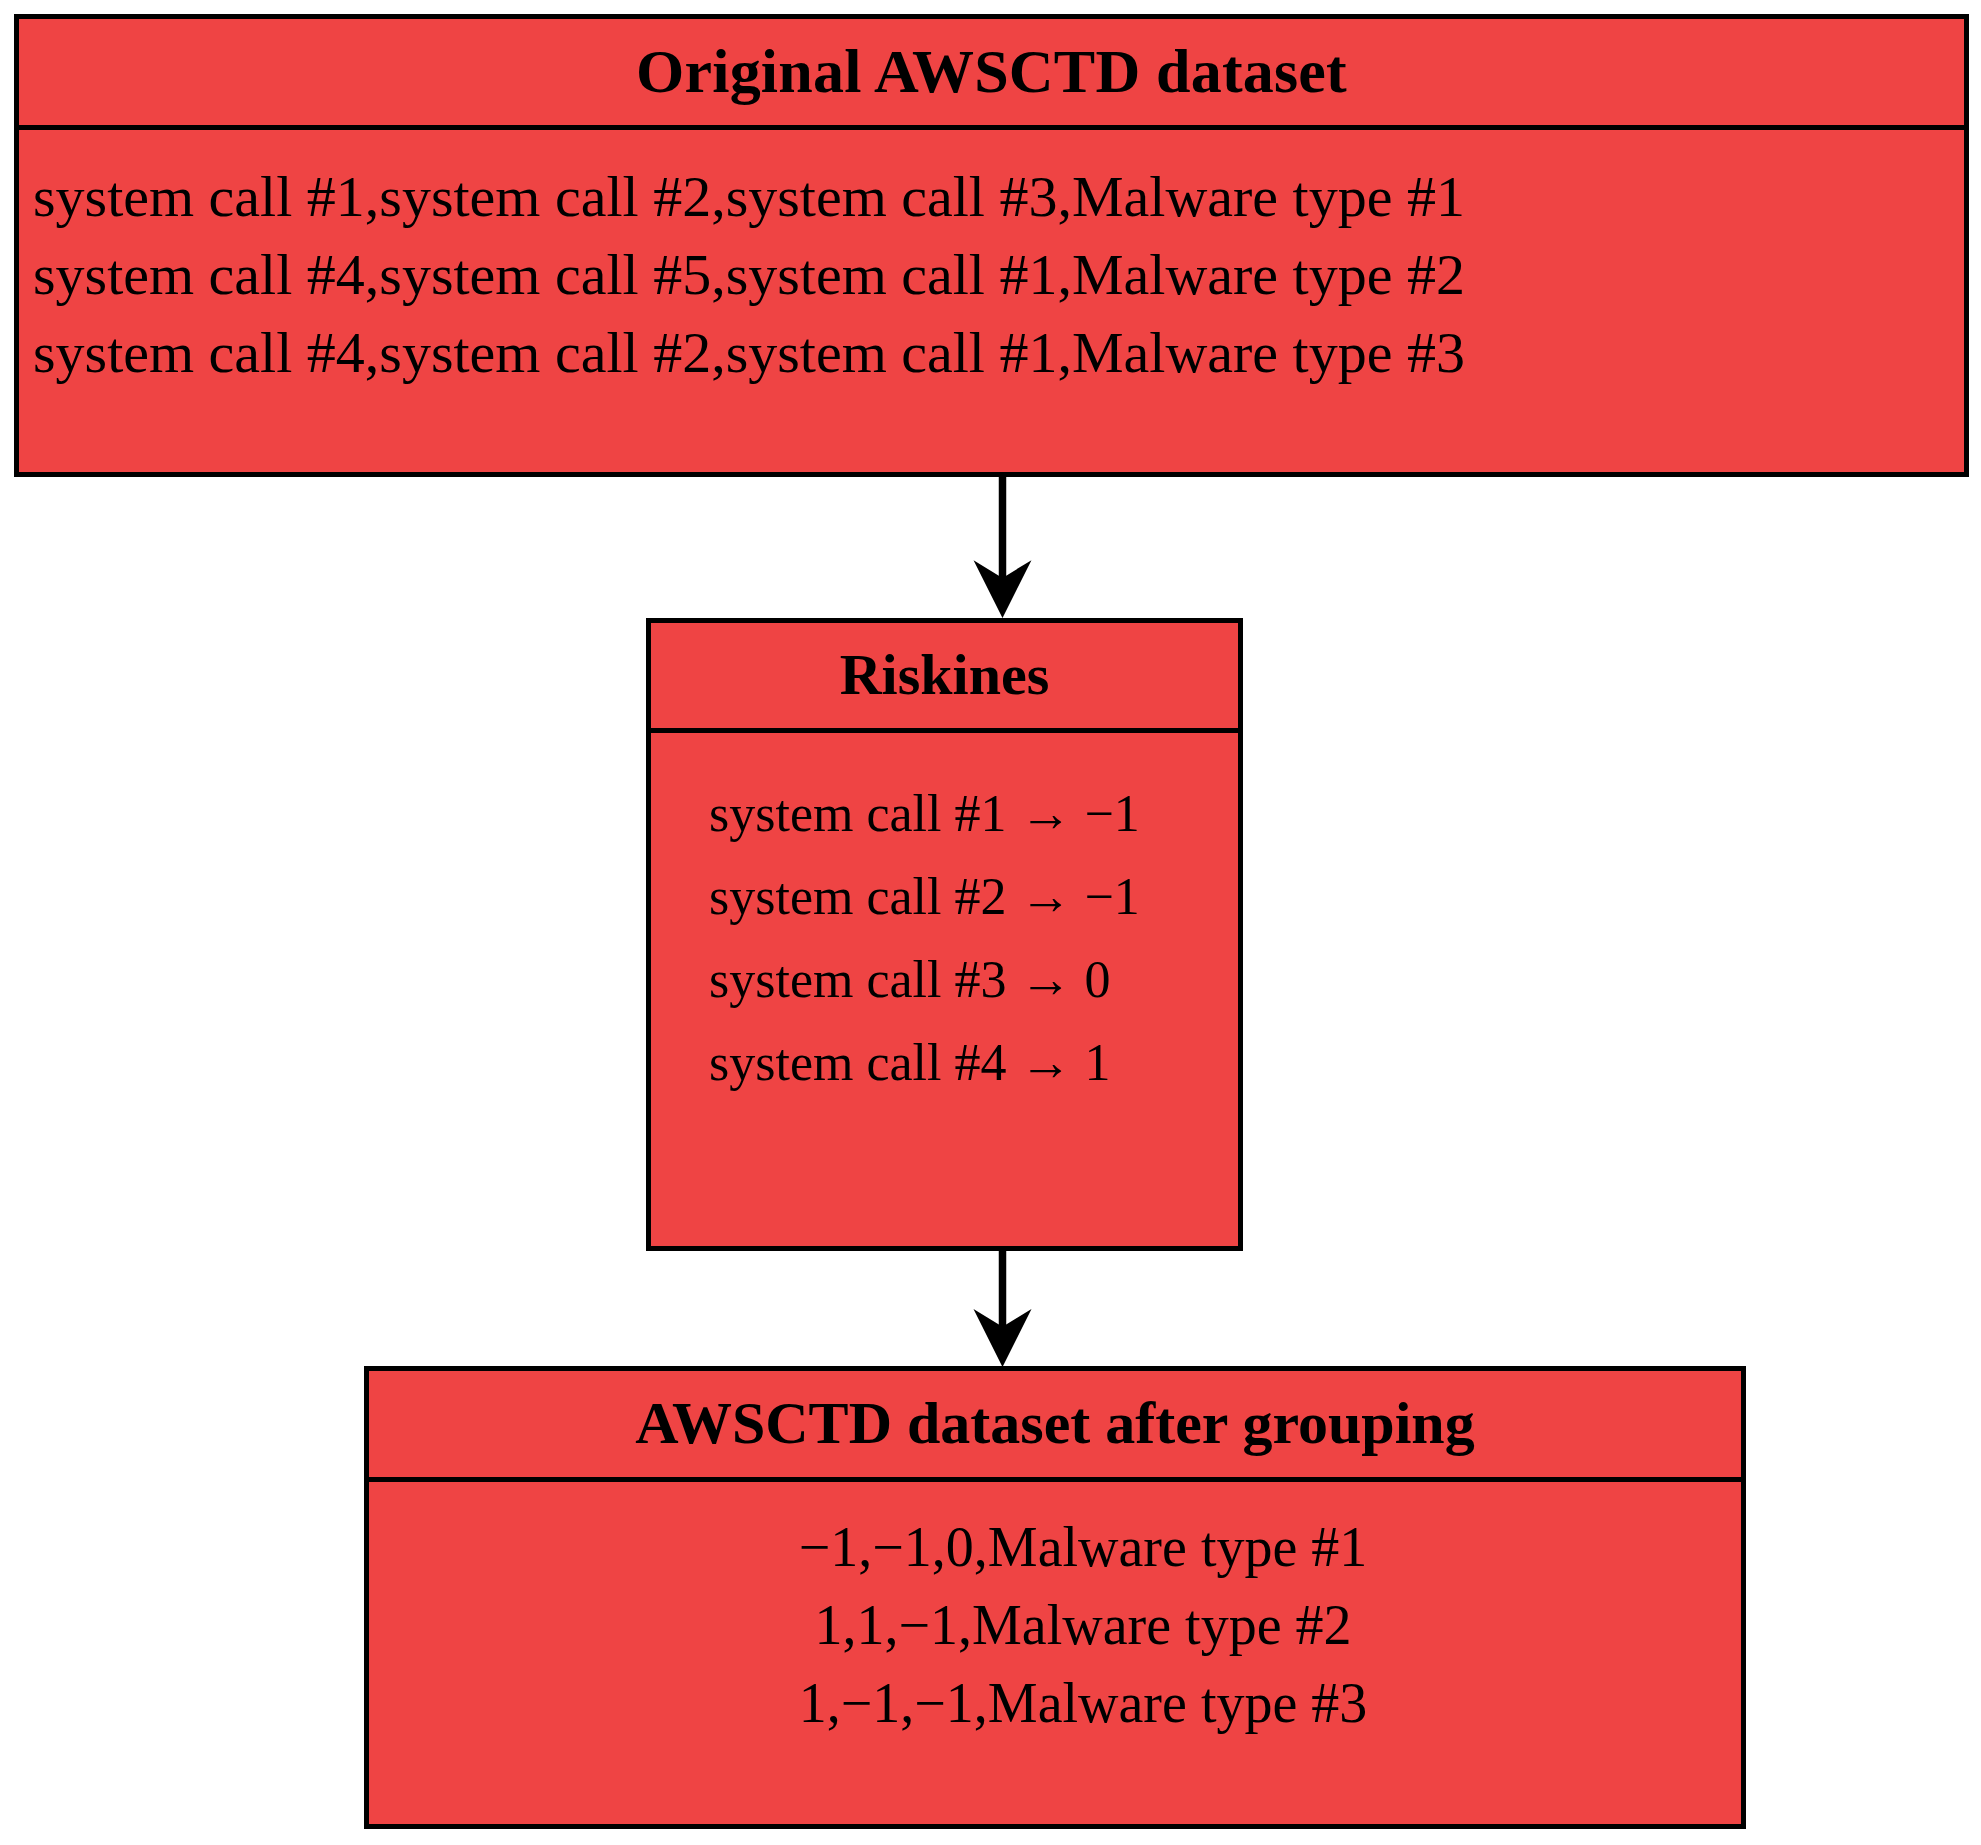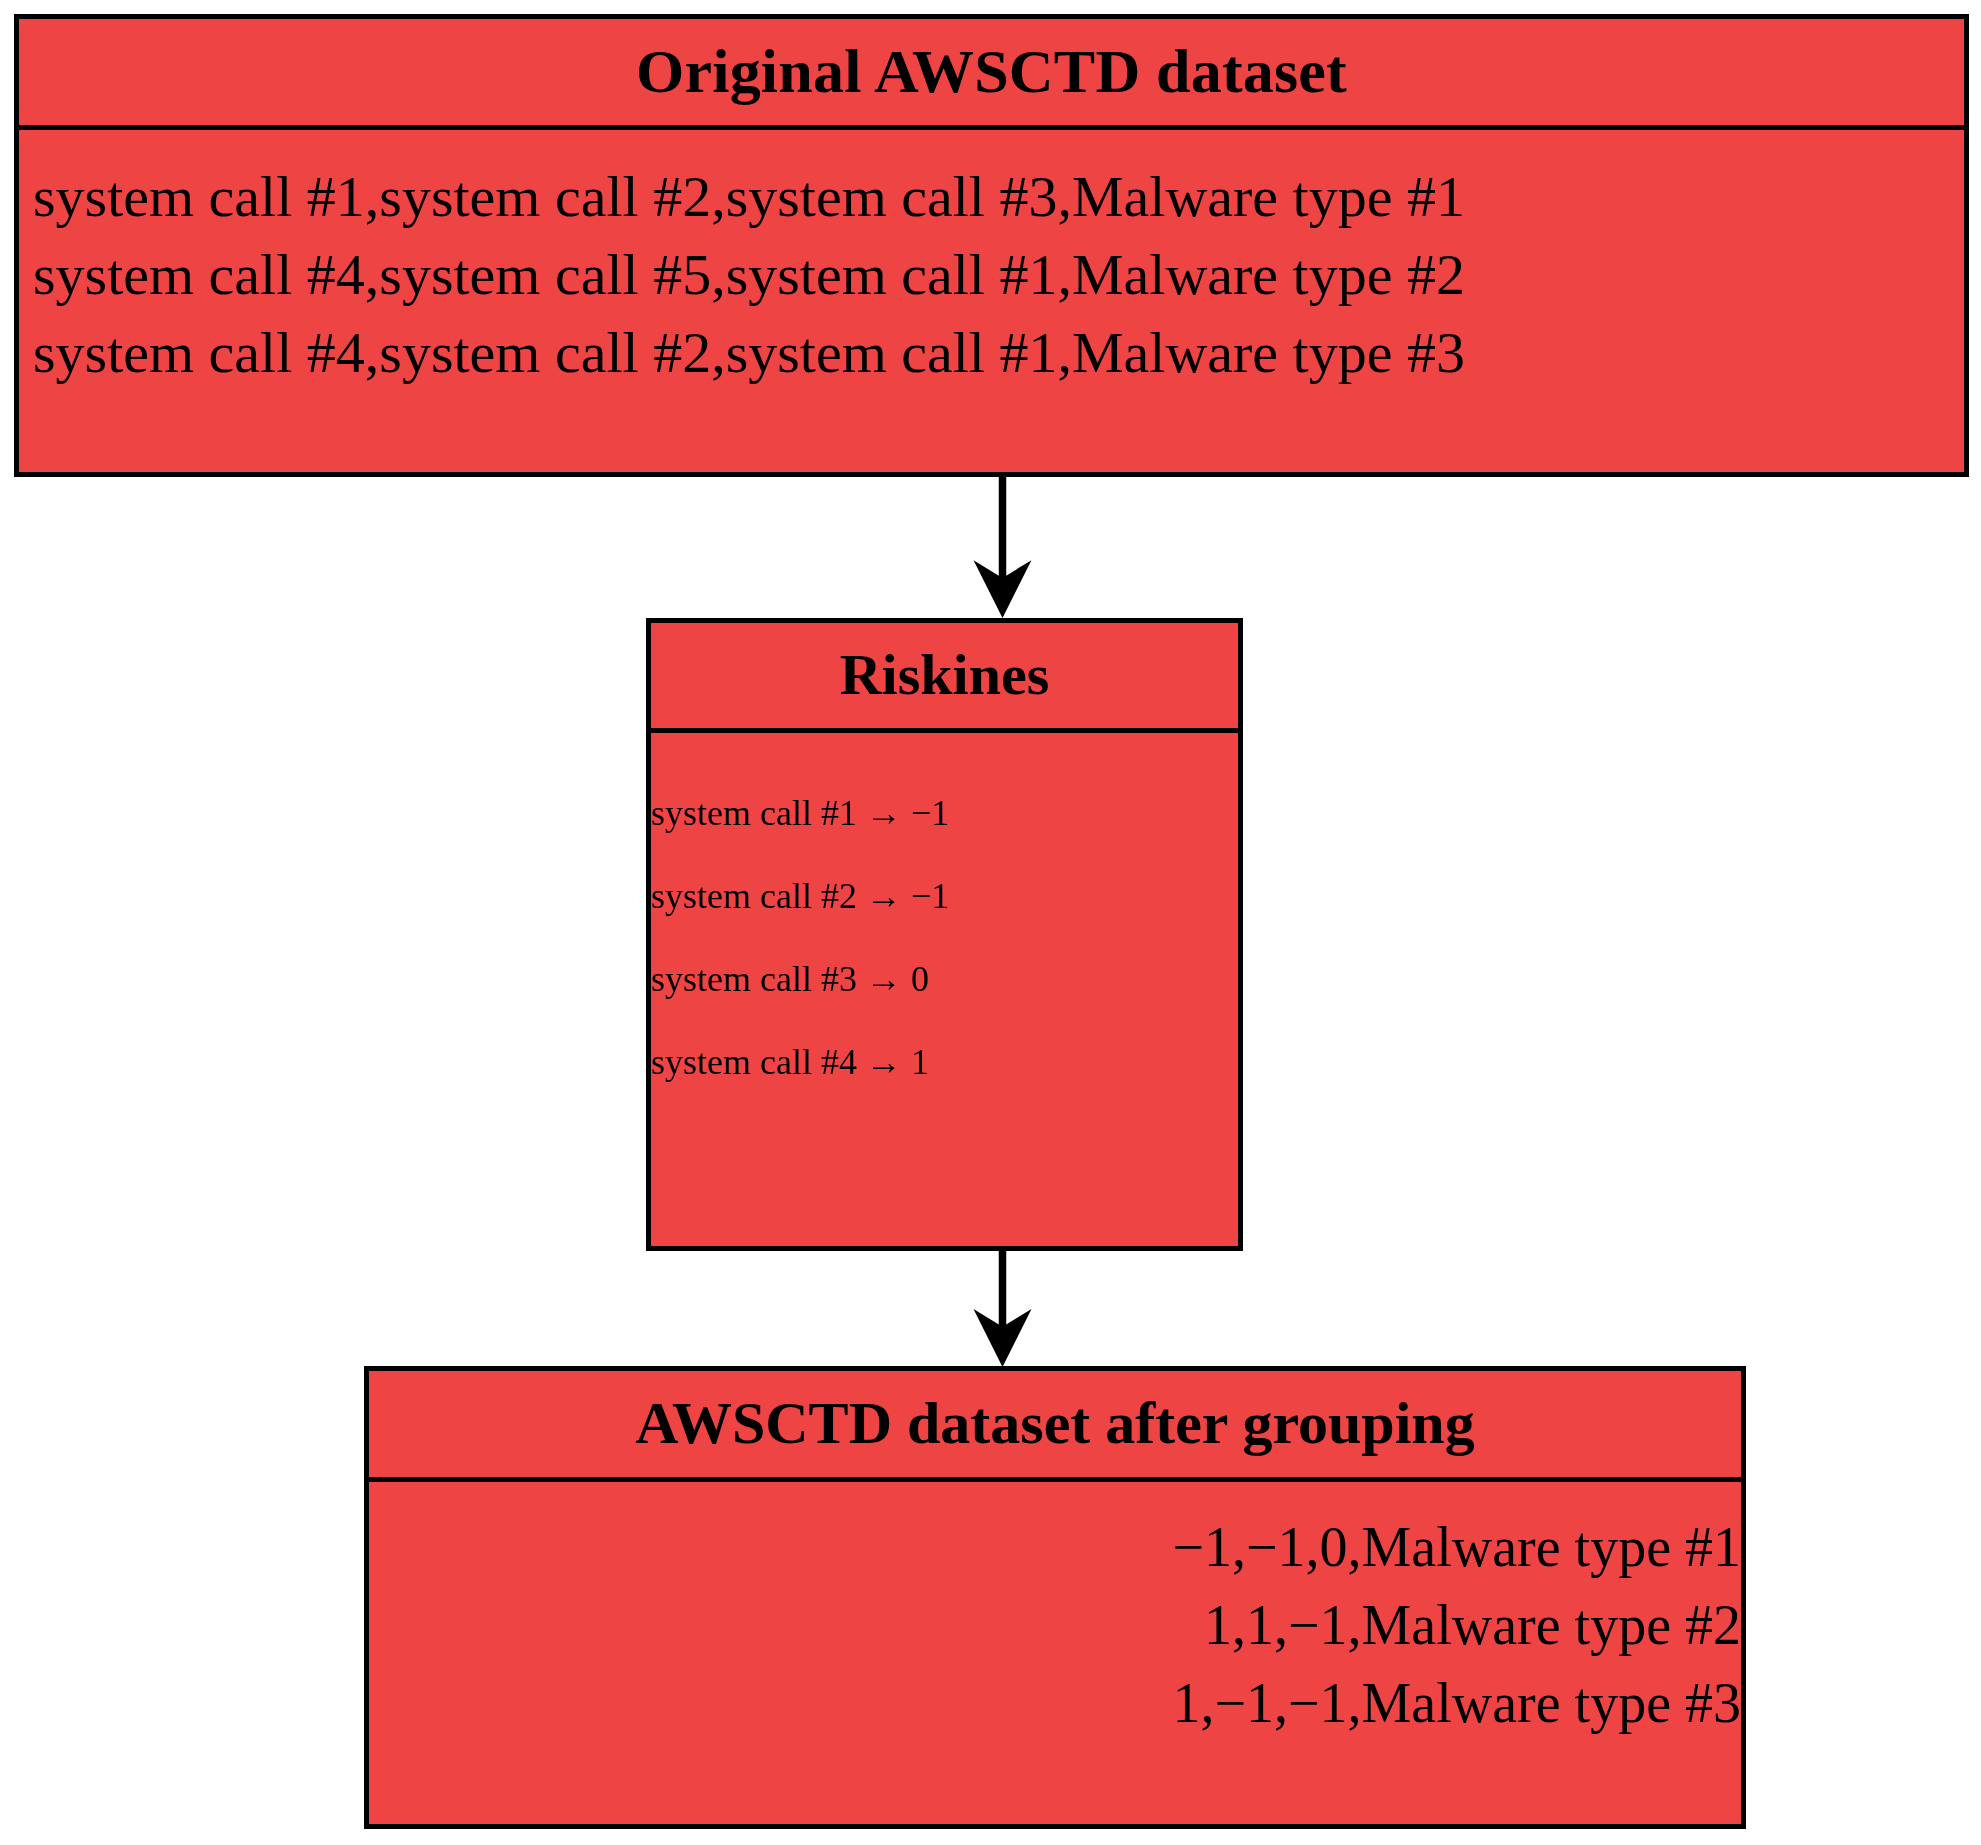--- a/index.html
+++ b/index.html
@@ -75,39 +75,41 @@
   #box-riskines .box-title {
     height: 110px;
     line-height: 104px;
     font-size: 58px;
   }
   #box-riskines .box-body {
     padding: 39px 0 0 0;
     text-align: left;
   }
   #box-riskines .line {
-    font-size: 36px;
+    font-size: 52px;
     line-height: 83px;
+    padding-left: 58px;
   }
 
   
   #box-grouped {
     left: 364px;
     top: 1366px;
     width: 1382px;
     height: 463px;
   }
   #box-grouped .box-title {
     height: 111px;
     line-height: 104px;
     font-size: 60px;
   }
   #box-grouped .box-body {
     padding: 26px 0 0 0;
-    text-align: right;
+    text-align: center;
+    margin-left: 28px;
   }
   #box-grouped .line {
     font-size: 56px;
     line-height: 78px;
   }
 
   
   .arrow-svg {
     position: absolute;
     overflow: visible;

